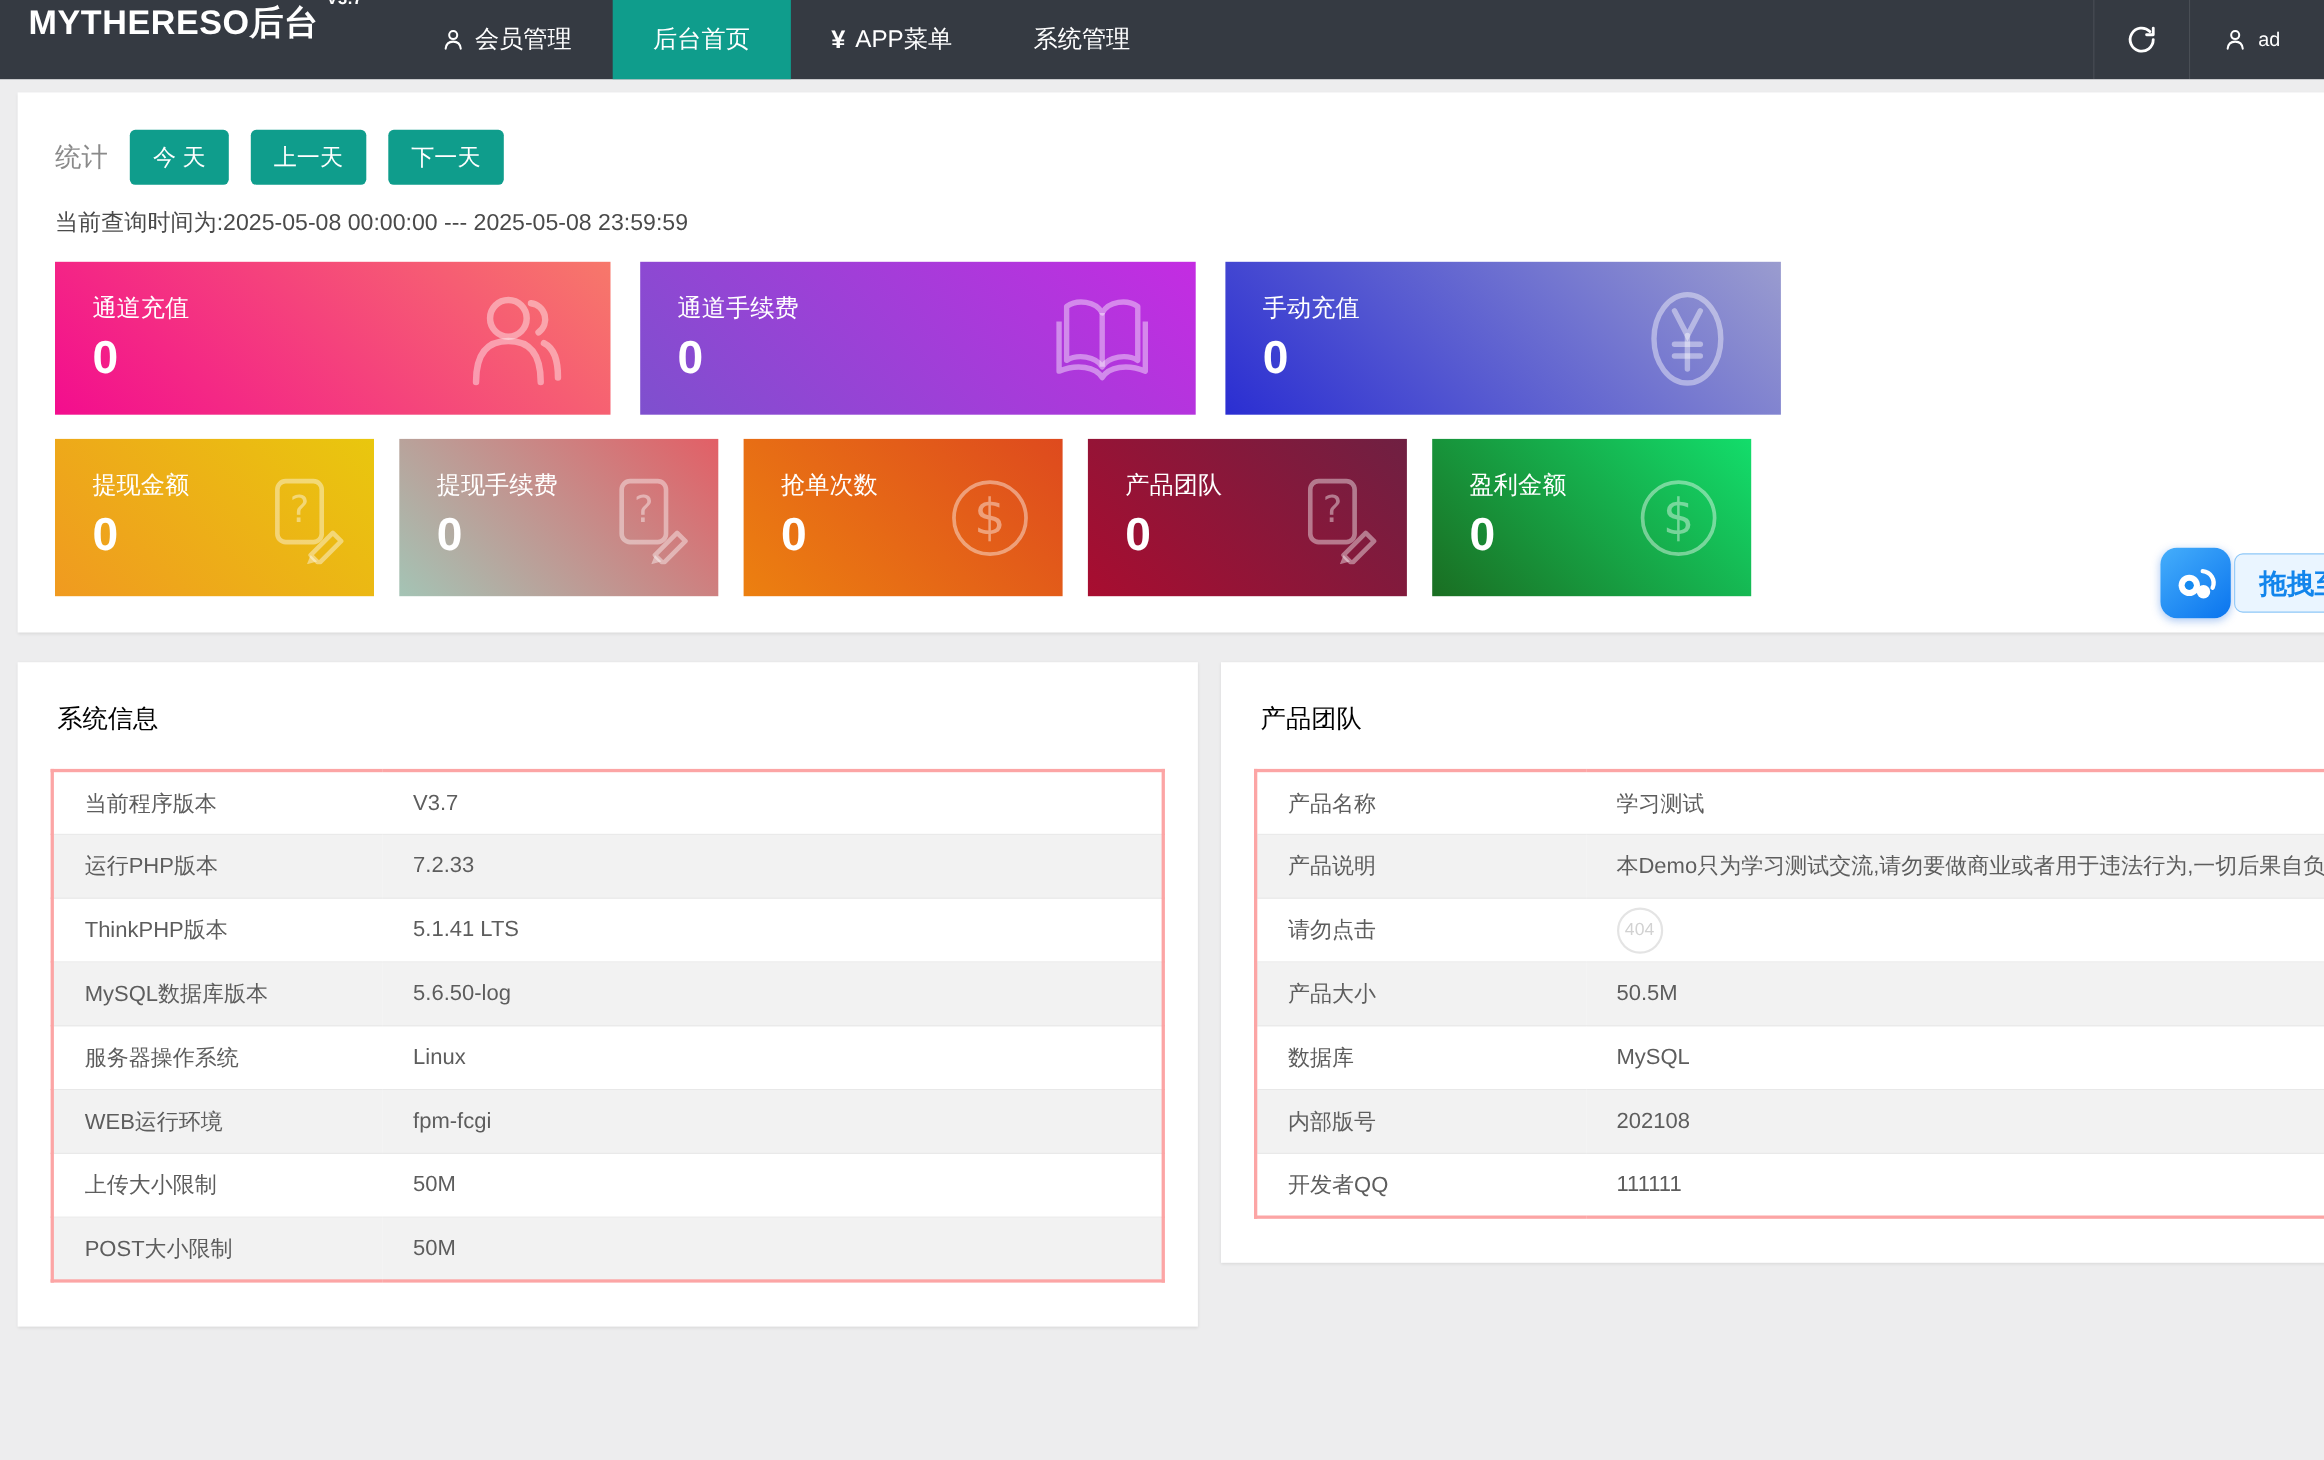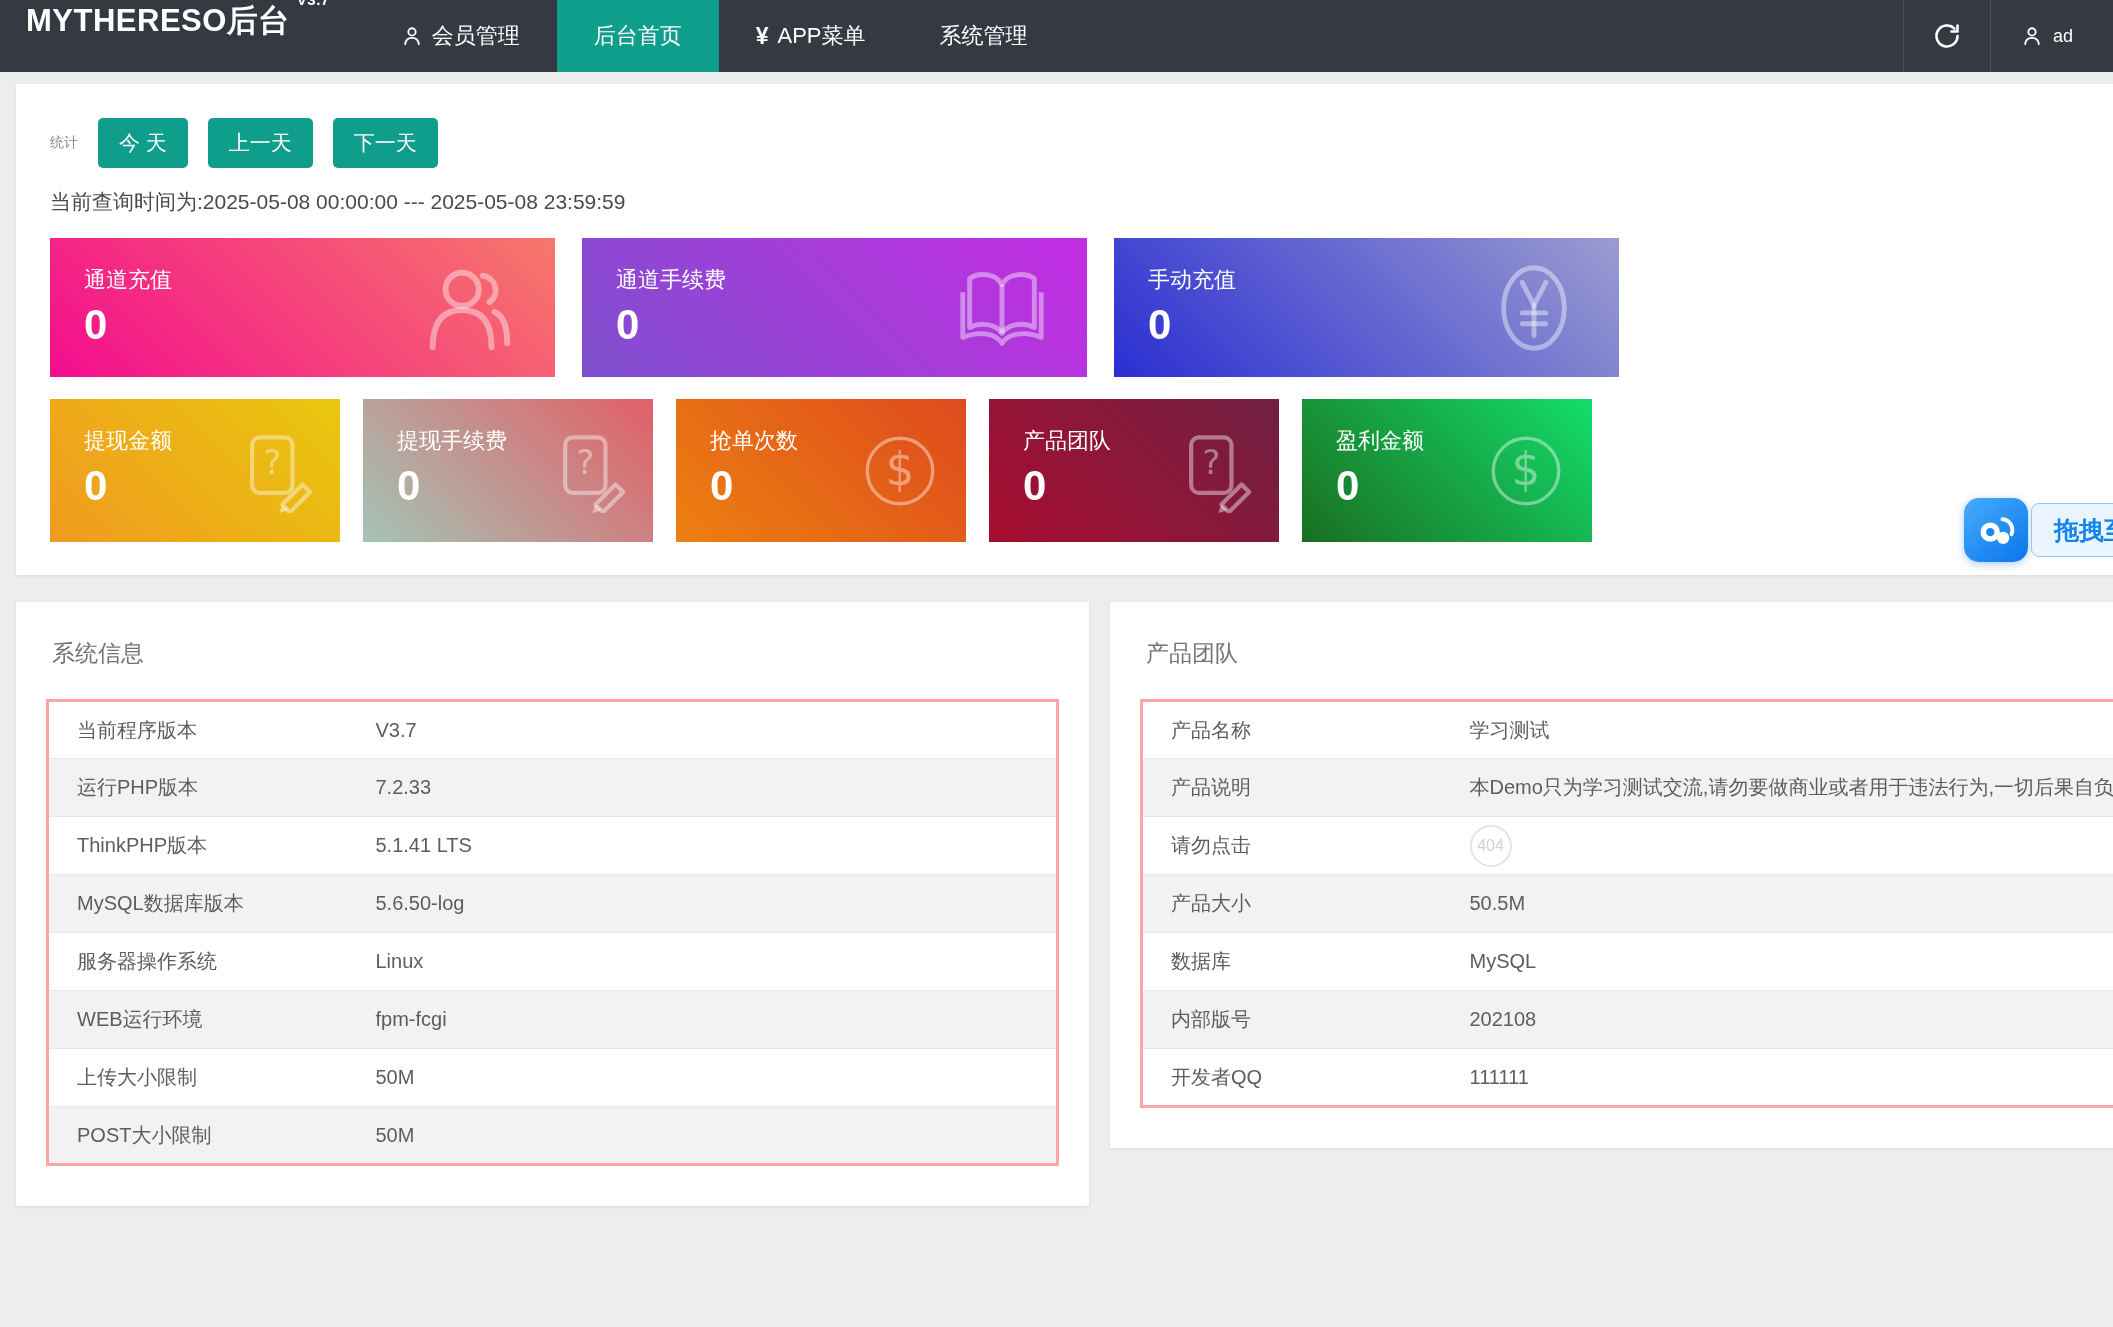--- a/index.html
+++ b/index.html
@@ -36,21 +36,21 @@
   .nav-refresh { width: 86px; display: flex; align-items: center; justify-content: center; cursor: pointer; }
   .nav-refresh svg { width: 28px; height: 28px; }
   .nav-user { display: flex; align-items: center; gap: 10px; padding-left: 30px; width: 122px; font-size: 18px; overflow: hidden; cursor: pointer; }
 
   
   .stats-panel {
     margin: 12px 0 0 16px; width: 2184px; background: #fff;
     padding: 34px 0 33px 34px; box-shadow: 0 1px 3px rgba(0,0,0,.09);
   }
   .stats-header { display: flex; align-items: center; }
-  .stats-label { font-size: 14px; color: #8a8a8a; margin-right: 20px; }
+  .stats-label { font-size: 24px; color: #8a8a8a; margin-right: 20px; }
   .btn-teal {
     background: var(--accent); color: #fff; border: none; border-radius: 5px;
     font-size: 21px; padding: 11px 21px; margin-right: 20px; cursor: pointer;
     font-family: inherit;
   }
   .query-time { font-size: 21px; color: #4a4a4a; margin-top: 20px; }
   .cards-row { display: flex; margin-top: 22px; }
   .card {
     position: relative; color: #fff; padding: 27px 0 0 34px; flex: none;
     overflow: hidden;
@@ -82,21 +82,21 @@
     font-size: 25px; font-weight: bold; color: #1285ec; white-space: nowrap;
   }
 
   
   .panels-row { display: flex; align-items: flex-start; margin: 27px 0 0 16px; }
   .panel {
     background: #fff; width: 1073px; padding: 30px 30px 40px;
     box-shadow: 0 1px 3px rgba(0,0,0,.09); flex: none;
   }
   .panel + .panel { margin-left: 21px; }
-  .panel-title { font-size: 23px; color: #737373; margin: 6px 0 30px 6px; }
+  .panel-title { font-size: 23px; color: #000000; margin: 6px 0 30px 6px; }
   .info-table { width: 100%; border-collapse: collapse; border: 3px solid #fca5a5; }
   .info-table tr { height: 58px; }
   .info-table tr:nth-child(even) { background: #f2f2f2; }
   .info-table tr + tr td { border-top: 1px solid #e8e8e8; }
   .info-table td { font-size: 20px; color: #5d5d5d; padding-left: 28px; }
   .info-table td.label-cell { width: 300px; }
   .badge-404 {
     display: inline-flex; width: 42px; height: 42px; border: 2px solid #e4e4e4;
     border-radius: 50%; color: #d2d2d2; font-size: 16px;
     align-items: center; justify-content: center; vertical-align: middle;

